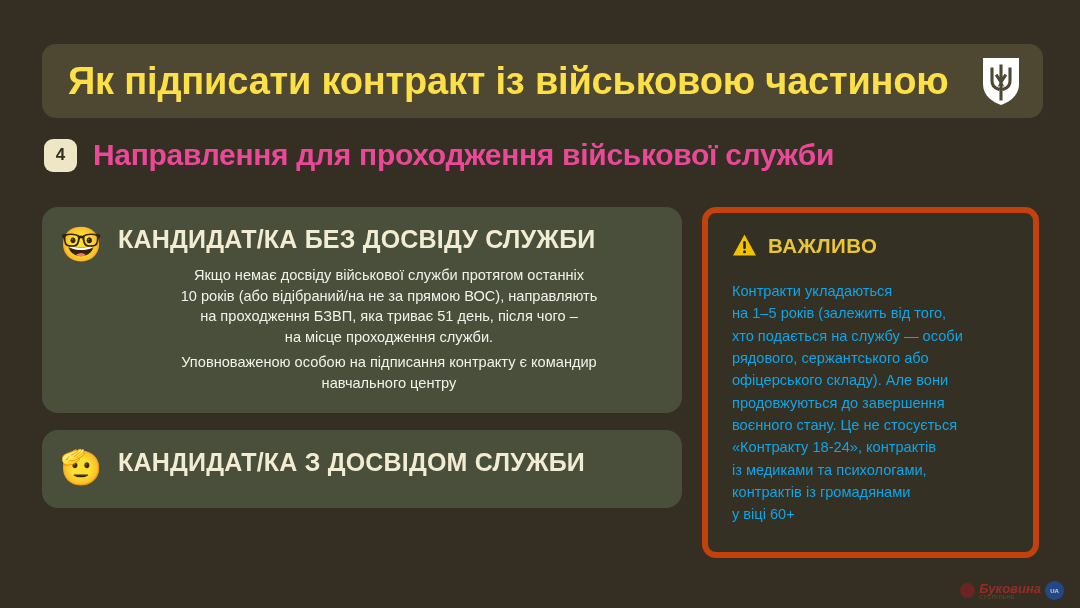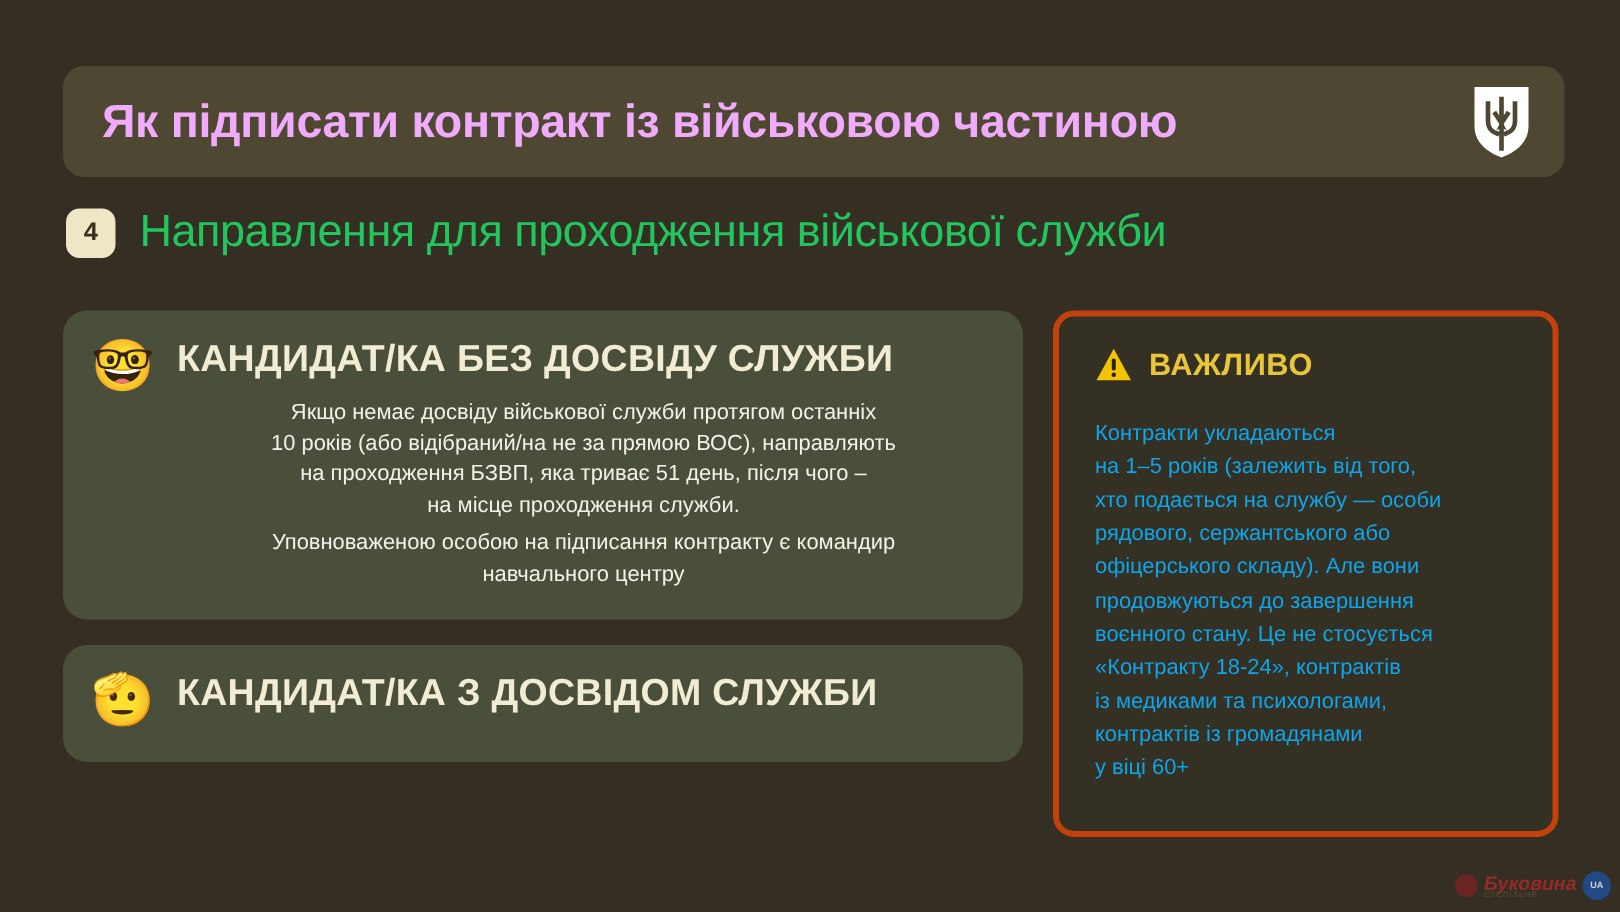--- a/index.html
+++ b/index.html
@@ -22,22 +22,22 @@
     width: 1001px;
     height: 74px;
     background: #4E4833;
     border-radius: 14px;
     display: flex;
     align-items: center;
     padding: 0 22px 0 26px;
   }
   .header-title {
     flex: 1;
-    color: #f0abfc;
-    font-size: 31px;
+    color: #fde047;
+    font-size: 38px;
     font-weight: bold;
     letter-spacing: -0.2px;
     white-space: nowrap;
   }
   .emblem {
     width: 40px;
     height: 50px;
     flex: 0 0 auto;
     display: block;
   }
@@ -60,23 +60,23 @@
     background: #EFE6C6;
     border-radius: 9px;
     color: #35301F;
     font-size: 17px;
     font-weight: bold;
     display: flex;
     align-items: center;
     justify-content: center;
   }
   .subtitle-text {
-    color: #22c55e;
+    color: #ec4899;
     font-size: 30px;
-    font-weight: normal;
+    font-weight: bold;
     white-space: nowrap;
     letter-spacing: -0.3px;
   }
 
   
   .left-col {
     position: absolute;
     left: 42px;
     top: 207px;
     width: 640px;
@@ -115,21 +115,21 @@
   .card-text + .card-text { margin-top: 4px; }
 
   
   .important-panel {
     position: absolute;
     left: 702px;
     top: 207px;
     width: 337px;
     height: 351px;
     background: #343023;
-    border: 4px solid #c2410c;
+    border: 6px solid #c2410c;
     border-radius: 14px;
     padding: 20px 22px 18px 24px;
   }
   .important-head {
     display: flex;
     align-items: center;
     gap: 11px;
     margin-bottom: 22px;
   }
   .warn-icon { width: 25px; height: 25px; flex: 0 0 auto; display: block; }
@@ -142,21 +142,21 @@
   .important-text {
     color: #0ea5e9;
     font-size: 14.6px;
     line-height: 1.53;
     white-space: pre-line;
   }
 
   
   .watermark {
     position: absolute;
-    right: 6px;
+    right: 16px;
     bottom: 8px;
     display: flex;
     align-items: center;
     gap: 4px;
     opacity: 0.78;
   }
   .wm-crest {
     width: 15px; height: 15px; border-radius: 50%;
     background: #7a2222; flex: 0 0 auto;
   }

